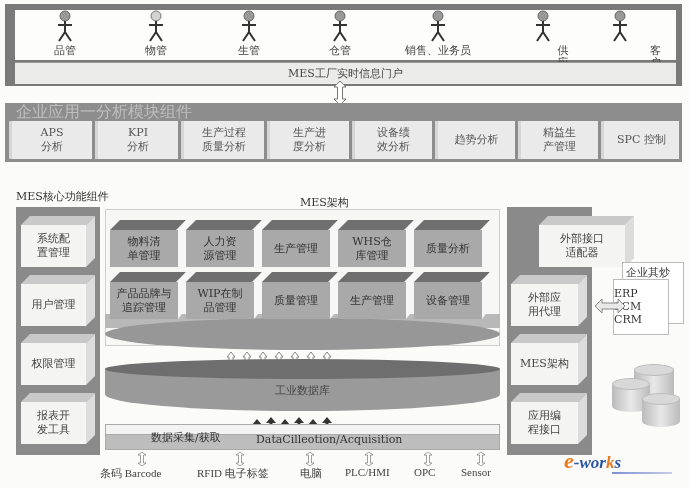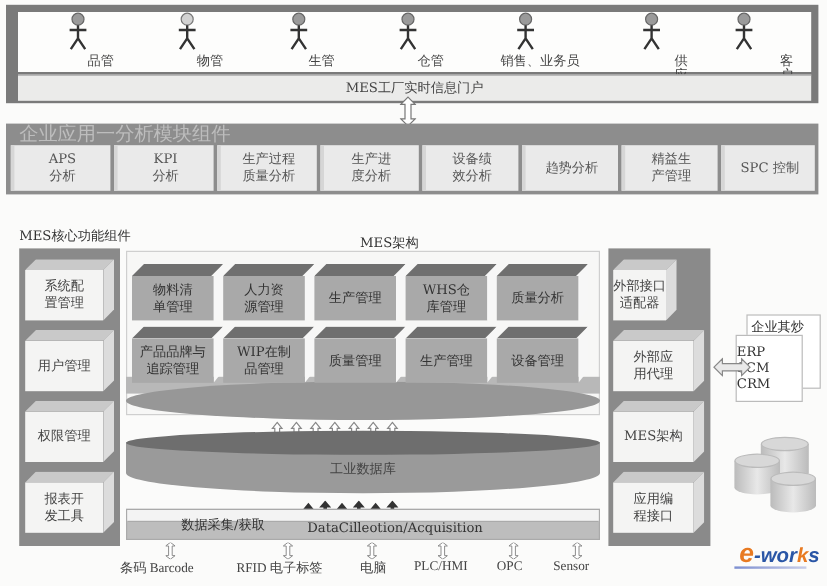--- a/index.html
+++ b/index.html
@@ -7,21 +7,21 @@
     width: 689px; height: 488px; background: #fbfbfa; position: relative; overflow: hidden;
     font-family: "DejaVu Serif", "Liberation Serif", serif; color: #3a3a3a;
   }
   .abs { position: absolute; }
 
   
   .user-frame { left: 5px; top: 4px; width: 677px; height: 82px; background: #7a7a7a; }
   .user-area { left: 15px; top: 10px; width: 661px; height: 50px; background: #fdfdfc; }
   .user { position: absolute; top: 0; width: 60px; text-align: center; }
   .user svg { display: block; margin: 0 auto; }
-  .user .lbl { font-size: 11px; line-height: 12px; margin-top: 1px; color: #444; text-align: right; }
+  .user .lbl { font-size: 11px; line-height: 12px; margin-top: 1px; color: #444; }
   .portal { left: 15px; top: 62px; width: 661px; height: 22px; background: #ebebea;
     border-top: 1px solid #999; text-align: center; font-size: 11px; line-height: 22px; color: #444; }
   .portal-arrow { left: 333px; top: 80px; width: 14px; height: 26px; }
 
   
   .analysis-frame { left: 5px; top: 103px; width: 677px; height: 59px; background: #8d8d8d; }
   .analysis-title { left: 16px; top: 104px; font-size: 16px; color: #bdbdbd; line-height: 16px; }
   .ana-item { position: absolute; top: 121px; height: 38px; background: #eaeaea;
     border-left: 3px solid #d6d6d6; text-align: center; font-size: 11px; line-height: 14px;
     display: flex; align-items: center; justify-content: center; color: #555; }
@@ -75,21 +75,21 @@
   .ent-back .t { position: absolute; left: 3px; top: 2px; font-size: 11px; color: #333; text-align: center; }
   .ent-front { left: 613px; top: 279px; width: 56px; height: 56px; background: #fff; border: 1px solid #bbb;
     text-align: left; font-size: 11px; line-height: 13px; padding-top: 7px; color: #333; }
   .ent-front span { white-space: pre-line; }
   .dbl-arrow { left: 594px; top: 298px; width: 32px; height: 16px; }
 
   .cyl { position: absolute; }
   .cyl .b { position: absolute; left: 0; width: 100%; top: 6px; bottom: 0; background: linear-gradient(90deg,#bbb,#e8e8e8,#bbb); border-radius: 0 0 50% 50% / 0 0 6px 6px; }
   .cyl .t { position: absolute; left: 0; top: 0; width: 100%; height: 12px; background: #d8d8d8; border-radius: 50%; border: 1px solid #bbb; }
 
-  .logo { left: 616px; top: 448px; font-family: Liberation Sans, sans-serif; font-style: italic; font-weight: bold; font-size: 17px; }
+  .logo { left: 564px; top: 448px; font-family: Liberation Serif, serif; font-style: italic; font-weight: bold; font-size: 17px; }
   .logo .e { color: #e87a22; font-size: 22px; }
   .logo .w { color: #2a56a6; }
   .logo .k { color: #e87a22; }
   .logo-bar { left: 612px; top: 472px; width: 60px; height: 2px; background: linear-gradient(90deg,#7d8fd1,#c7cde8); }
 </style>
 </head>
 <body>
 
 <div class="abs user-frame"></div>
 <div class="abs user-area">
@@ -352,21 +352,21 @@
   </svg>
 
 <div class="src-label" style="left:100px">条码  Barcode</div>
 <div class="src-label" style="left:197px">RFID 电子标签</div>
 <div class="src-label" style="left:300px">电脑</div>
 <div class="src-label" style="left:345px">PLC/HMI</div>
 <div class="src-label" style="left:414px">OPC</div>
 <div class="src-label" style="left:461px">Sensor</div>
 
 <div class="abs col-frame right-col"></div>
-<div class="cube" style="left:511px;top:216px;width:53px;height:51px">
+<div class="cube" style="left:539px;top:216px;width:95px;height:51px">
     <div class="top"></div>
     <div class="face">
       <span>外部接口
 适配器</span>
     </div>
     <div class="side"></div>
   </div>
 <div class="cube" style="left:511px;top:275px;width:76px;height:51px">
     <div class="top"></div>
     <div class="face">

